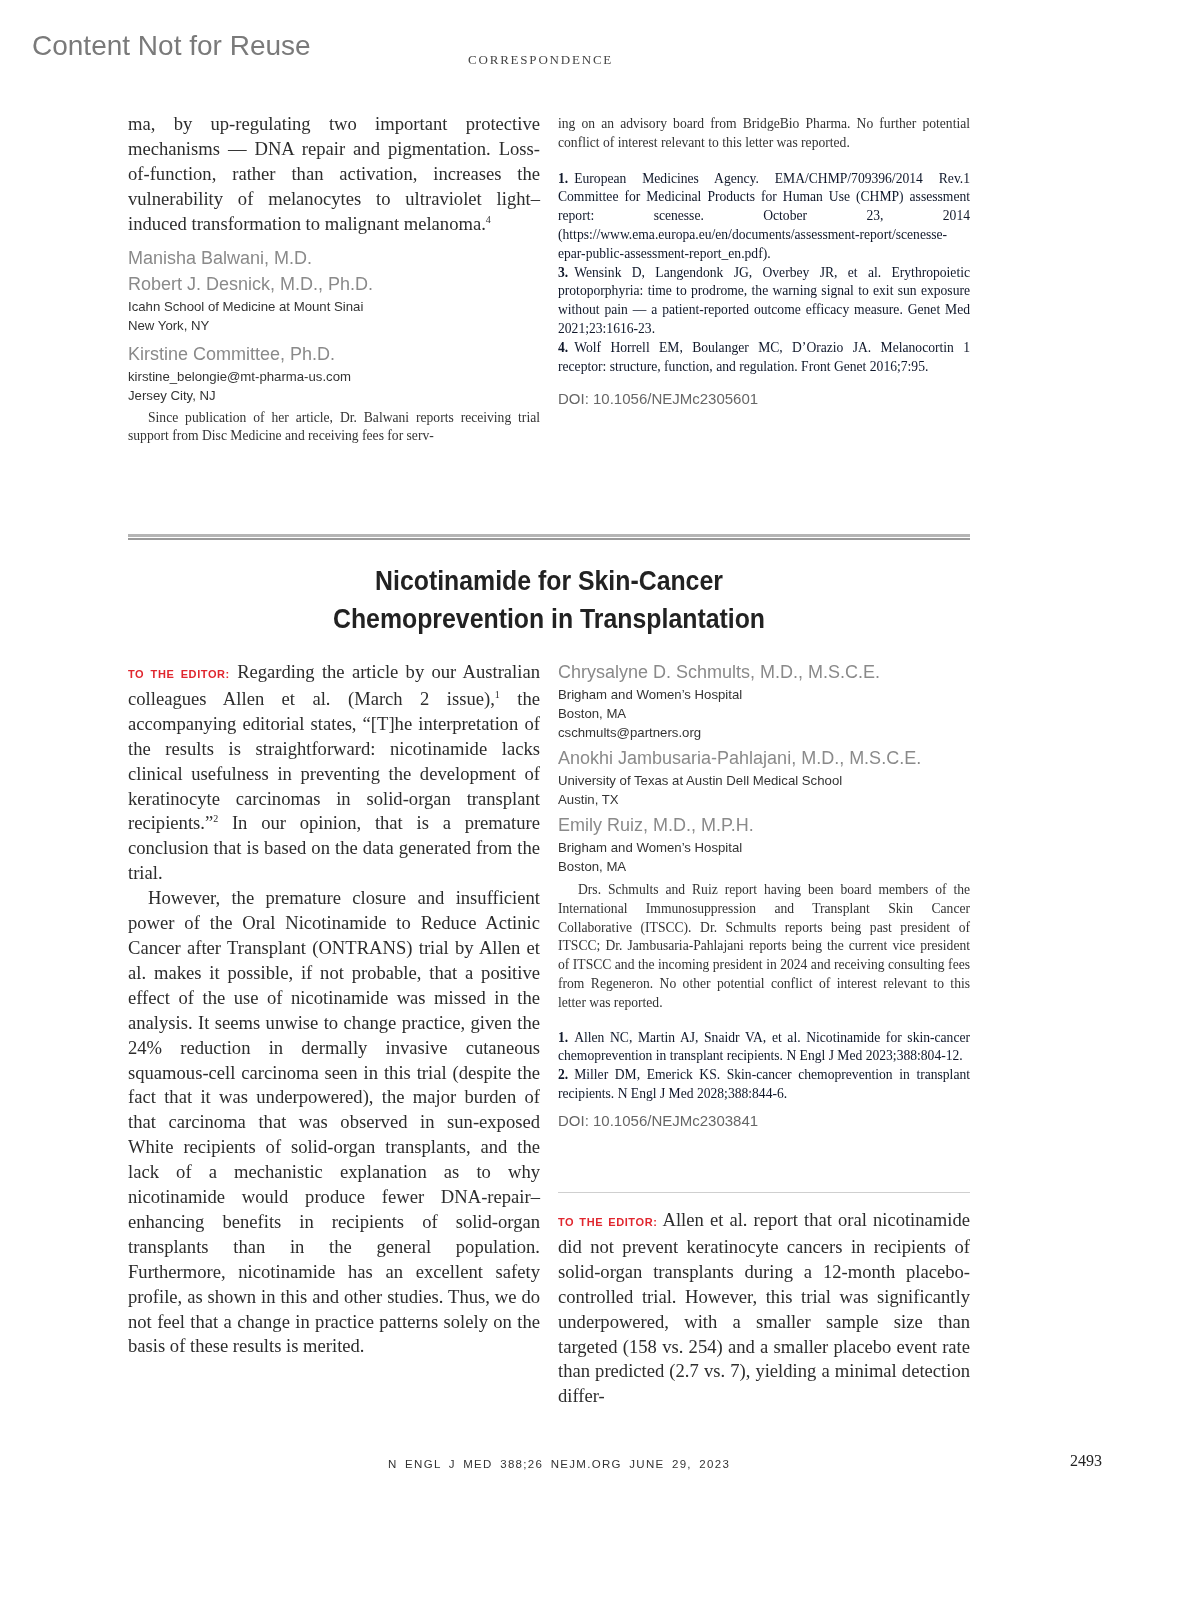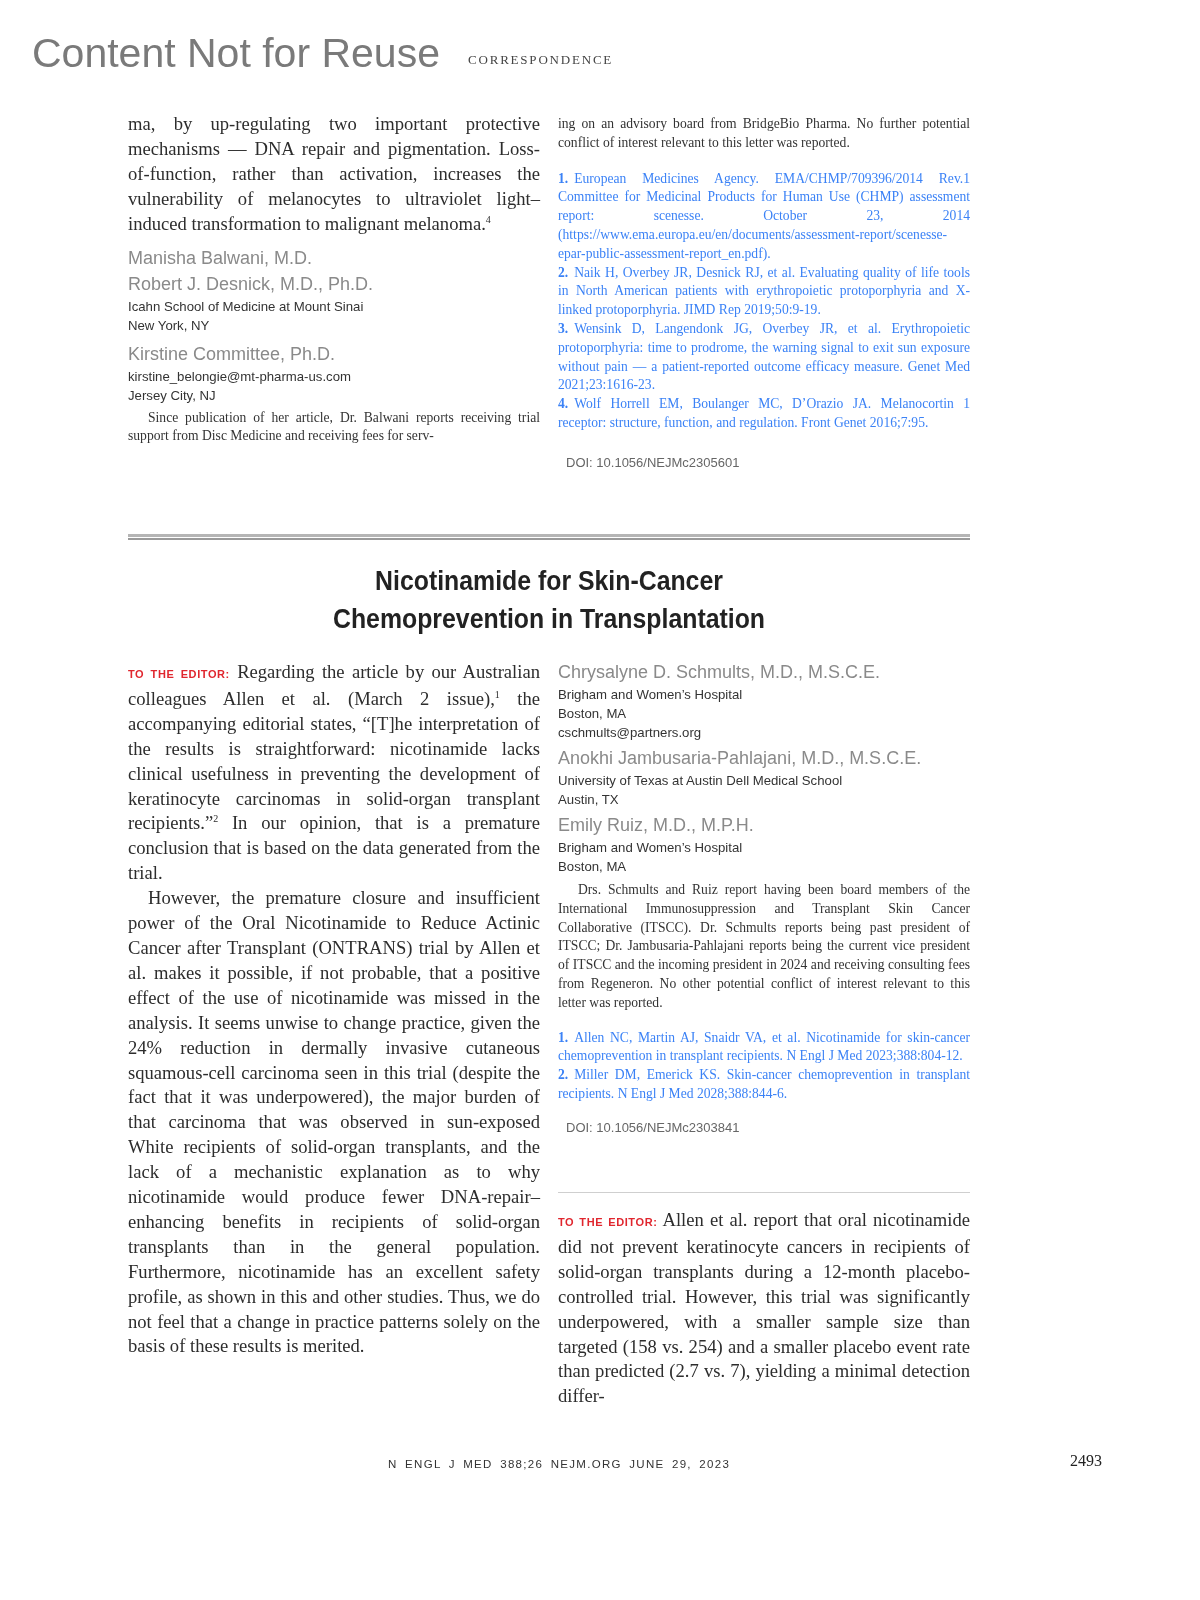--- a/index.html
+++ b/index.html
@@ -1,33 +1,33 @@
 <!DOCTYPE html>
 <html><head>
 <meta charset="utf-8">
 <style>
   html, body { margin:0; padding:0; background:#ffffff; }
   body { width:1200px; height:1600px; position:relative; overflow:hidden; color:#2b2b2b; }
 
-  .watermark { position:absolute; left:32px; top:30px; font-family:"Liberation Sans", sans-serif; font-size:41px; color:#7a7a7a; }
+  .watermark { position:absolute; left:32px; top:30px; font-family:"Liberation Sans", sans-serif; font-size:28px; color:#7a7a7a; }
   .running-head { position:absolute; left:468px; top:52px; font-family:"Liberation Serif", serif; font-size:13px; letter-spacing:1.8px; color:#444; font-weight:normal; }
 
   .col { position:absolute; width:412px; }
   .col-left { left:128px; }
   .col-right { left:558px; }
 
   .body-text { font-family:"Liberation Serif", serif; font-size:18.6px; line-height:24.9px; text-align:justify; color:#2d2d2d; margin:0; }
   sup { font-size:10px; line-height:0; vertical-align:super; }
 
   .author-name { font-family:"Liberation Sans", sans-serif; font-size:18px; color:#8a8a8a; margin:0; line-height:26px; }
   .affil { font-family:"Liberation Sans", sans-serif; font-size:13.2px; color:#333; margin:0; line-height:19px; }
   .small-text { font-family:Liberation Serif, serif; font-size:13.6px; line-height:18.8px; color:#333; text-align:justify; margin:0; }
-  .ref { font-family:"Liberation Serif", serif; font-size:13.6px; line-height:18.8px; color:#3b82f6; text-align:justify; margin:0; }
+  .ref { font-family:"Liberation Serif", serif; font-size:13.6px; line-height:18.8px; color:#0f172a; text-align:justify; margin:0; }
   .ref b { font-weight:bold; margin-right:6px; }
-  .doi { font-family:"Liberation Sans", sans-serif; font-size:13px; color:#666; margin:8px; }
+  .doi { font-family:"Liberation Sans", sans-serif; font-size:15px; color:#666; margin:0; }
 
   .to-editor { font-family:"Liberation Sans", sans-serif; font-weight:bold; font-size:11px; color:#e0262e; letter-spacing:0.6px; }
 
   .double-rule { position:absolute; left:128px; top:534px; width:842px; height:6px; border-top:3px solid #b5b5b5; border-bottom:2px solid #9a9a9a; box-sizing:border-box; }
   .title { position:absolute; left:128px; top:562px; width:842px; text-align:center; font-family:"Liberation Sans", sans-serif; font-size:27px; font-weight:bold; line-height:38px; color:#222; transform:scaleX(0.92); }
   .thin-rule { position:absolute; left:558px; top:1192px; width:412px; height:1px; background:#cfcfcf; }
 
   .footer { position:absolute; left:388px; top:1458px; font-family:"Liberation Sans", sans-serif; font-size:11.5px; letter-spacing:1.3px; color:#333; word-spacing:3px; }
   .page-num { position:absolute; left:1070px; top:1452px; font-family:"Liberation Serif", serif; font-size:16px; color:#222; }
 </style>
@@ -50,21 +50,20 @@
   <p class="author-name">Kirstine Committee, Ph.D.</p>
   <p class="affil">kirstine_belongie@mt-pharma-us.com</p>
   <p class="affil">Jersey City, NJ</p>
   <p class="small-text" style="text-indent:20px; margin-top:4px;">Since publication of her article, Dr. Balwani reports receiving trial support from Disc Medicine and receiving fees for serv-</p>
 </div>
 
 <div class="col col-right" style="top:115px;">
   <p class="small-text">ing on an advisory board from BridgeBio Pharma. No further potential conflict of interest relevant to this letter was reported.</p>
   <div style="height:17px"></div>
   <p class="ref"><b>1.</b><span>European Medicines Agency. EMA/CHMP/709396/2014 Rev.1 Committee for Medicinal Products for Human Use (CHMP) assessment report: scenesse. October 23, 2014 (https://www.ema.europa.eu/en/documents/assessment-report/scenesse-epar-public-assessment-report_en.pdf).</span></p>
-  <p class="ref"><b>2.</b><span>Naik H, Overbey JR, Desnick RJ, et al. Evaluating quality of life tools in North American patients with erythropoietic protoporphyria and X-linked protoporphyria. JIMD Rep 2019;50:9-19.</span></p>
   <p class="ref"><b>3.</b><span>Wensink D, Langendonk JG, Overbey JR, et al. Erythropoietic protoporphyria: time to prodrome, the warning signal to exit sun exposure without pain — a patient-reported outcome efficacy measure. Genet Med 2021;23:1616-23.</span></p>
   <p class="ref"><b>4.</b><span>Wolf Horrell EM, Boulanger MC, D’Orazio JA. Melanocortin 1 receptor: structure, function, and regulation. Front Genet 2016;7:95.</span></p>
   <div style="height:14px"></div>
   <p class="doi">DOI: 10.1056/NEJMc2305601</p>
 </div>
 
 <div class="double-rule"></div>
 
 <div class="title">
   <div>Nicotinamide for Skin-Cancer</div>

